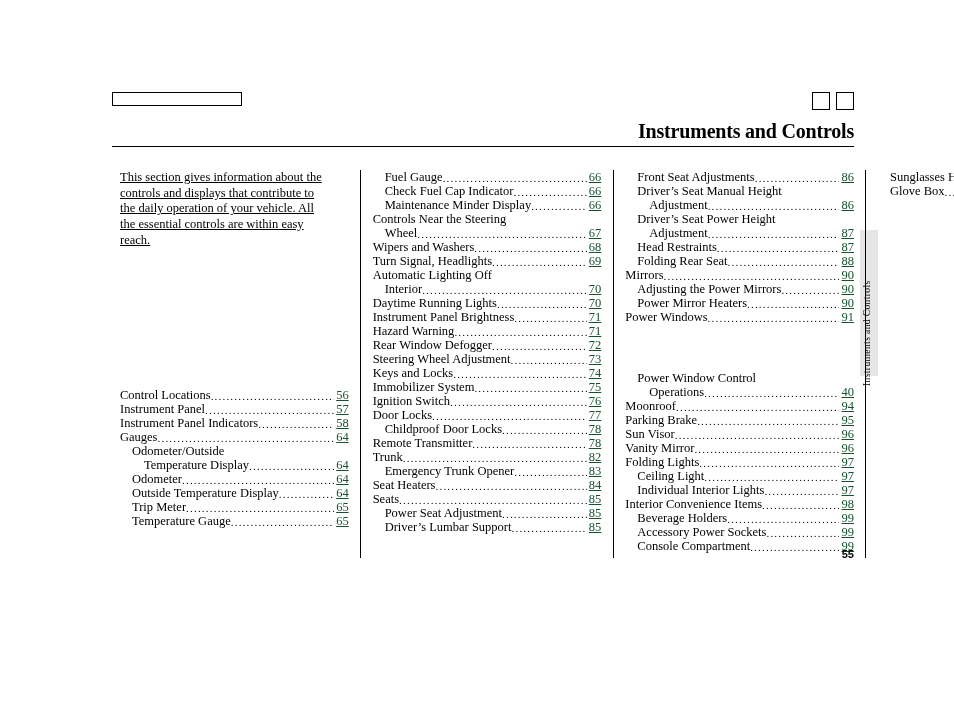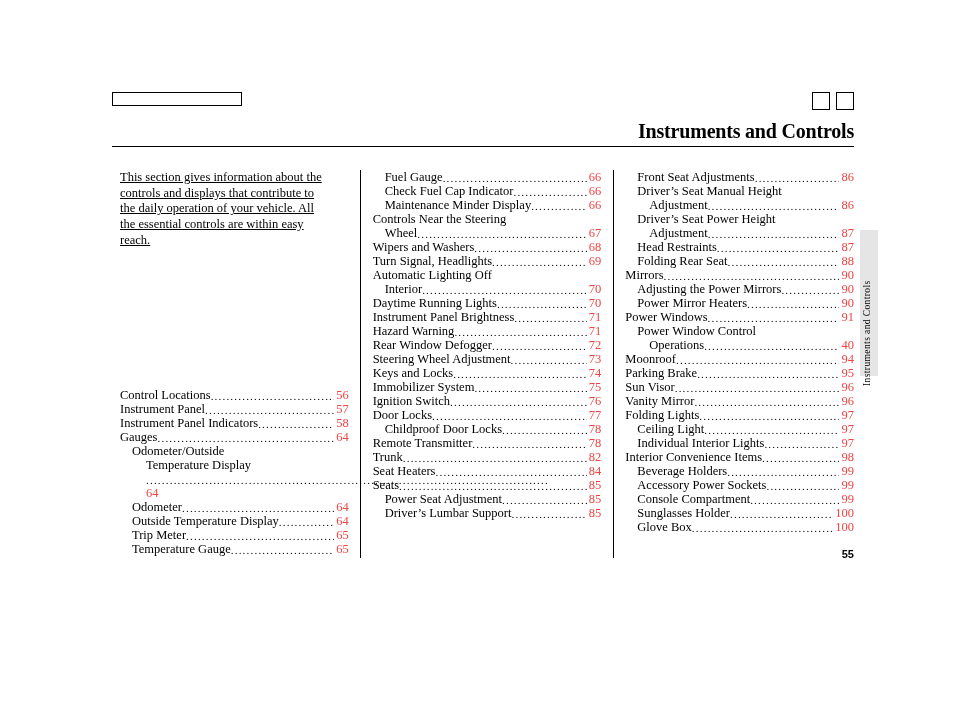--- a/index.html
+++ b/index.html
@@ -115,22 +115,23 @@
     font-size: 11px;
     position: relative;
     top: 1px;
     color: #000;
   }
   .leader::after {
     content: "......................................................................................................";
   }
   .toc-page {
     flex: none;
-    color: #ef4444;
+    color: #14532d;
     margin-left: 2px;
+    text-decoration: underline;
   }
   .hang {
     
     display: block;
     break-inside: avoid;
   }
   .hang .line1 { display:block; }
   .hang .line2 { display:flex; align-items:baseline; }
 
   .pagenum {
@@ -177,21 +178,21 @@
         <span class="leader"></span>
         <span class="toc-page">58</span>
       </div>
       <div class="toc-entry ">
         <span class="toc-label">Gauges</span>
         <span class="leader"></span>
         <span class="toc-page">64</span>
       </div>
       <div class="hang lvl-1" style="padding-left: 12px;">
         <span class="line1">Odometer/Outside</span>
-        <span class="line2" style="padding-left: 12px; flex-direction: column;">
+        <span class="line2" style="padding-left: 12px;">
           <span class="toc-label">Temperature Display</span>
           <span class="leader"></span>
           <span class="toc-page">64</span>
         </span>
       </div>
       <div class="toc-entry lvl-1">
         <span class="toc-label">Odometer</span>
         <span class="leader"></span>
         <span class="toc-page">64</span>
       </div>
@@ -305,20 +306,25 @@
       <div class="toc-entry ">
         <span class="toc-label">Remote Transmitter</span>
         <span class="leader"></span>
         <span class="toc-page">78</span>
       </div>
       <div class="toc-entry ">
         <span class="toc-label">Trunk</span>
         <span class="leader"></span>
         <span class="toc-page">82</span>
       </div>
+      <div class="toc-entry lvl-1">
+        <span class="toc-label">Emergency Trunk Opener</span>
+        <span class="leader"></span>
+        <span class="toc-page">83</span>
+      </div>
       <div class="toc-entry ">
         <span class="toc-label">Seat Heaters</span>
         <span class="leader"></span>
         <span class="toc-page">84</span>
       </div>
       <div class="toc-entry ">
         <span class="toc-label">Seats</span>
         <span class="leader"></span>
         <span class="toc-page">85</span>
       </div>
@@ -377,21 +383,21 @@
       <div class="toc-entry lvl-1">
         <span class="toc-label">Power Mirror Heaters</span>
         <span class="leader"></span>
         <span class="toc-page">90</span>
       </div>
       <div class="toc-entry ">
         <span class="toc-label">Power Windows</span>
         <span class="leader"></span>
         <span class="toc-page">91</span>
       </div>
-      <div class="hang lvl-1" style="padding-left: 12px;">
+      <div class="hang lvl-1" style="padding-left: 12px; margin-top: 47px;">
         <span class="line1">Power Window Control</span>
         <span class="line2" style="padding-left: 12px;">
           <span class="toc-label">Operations</span>
           <span class="leader"></span>
           <span class="toc-page">40</span>
         </span>
       </div>
       <div class="toc-entry ">
         <span class="toc-label">Moonroof</span>
         <span class="leader"></span>

